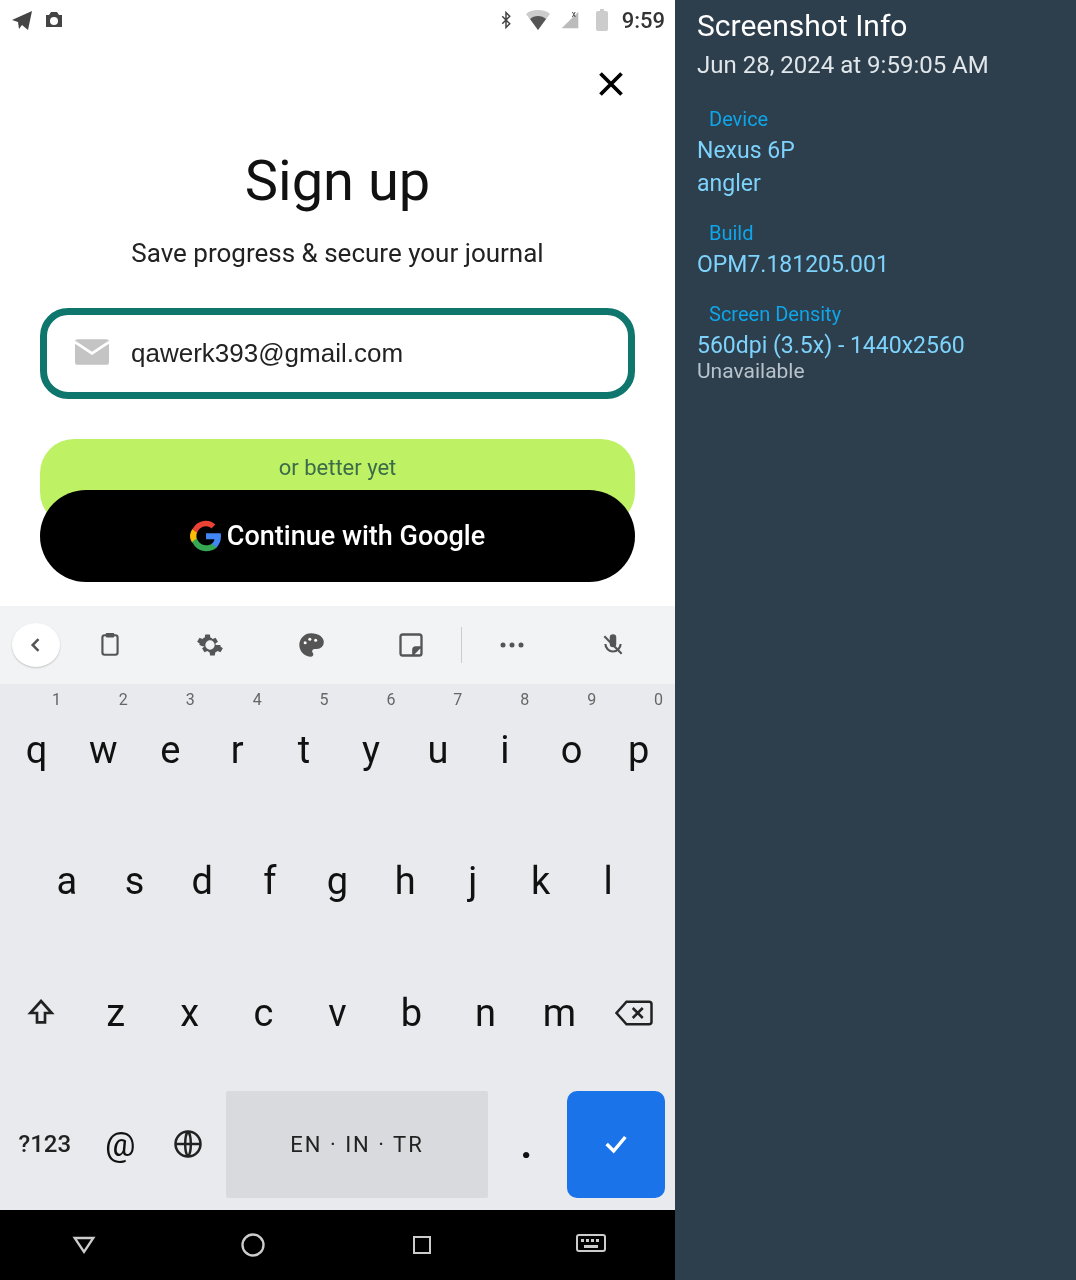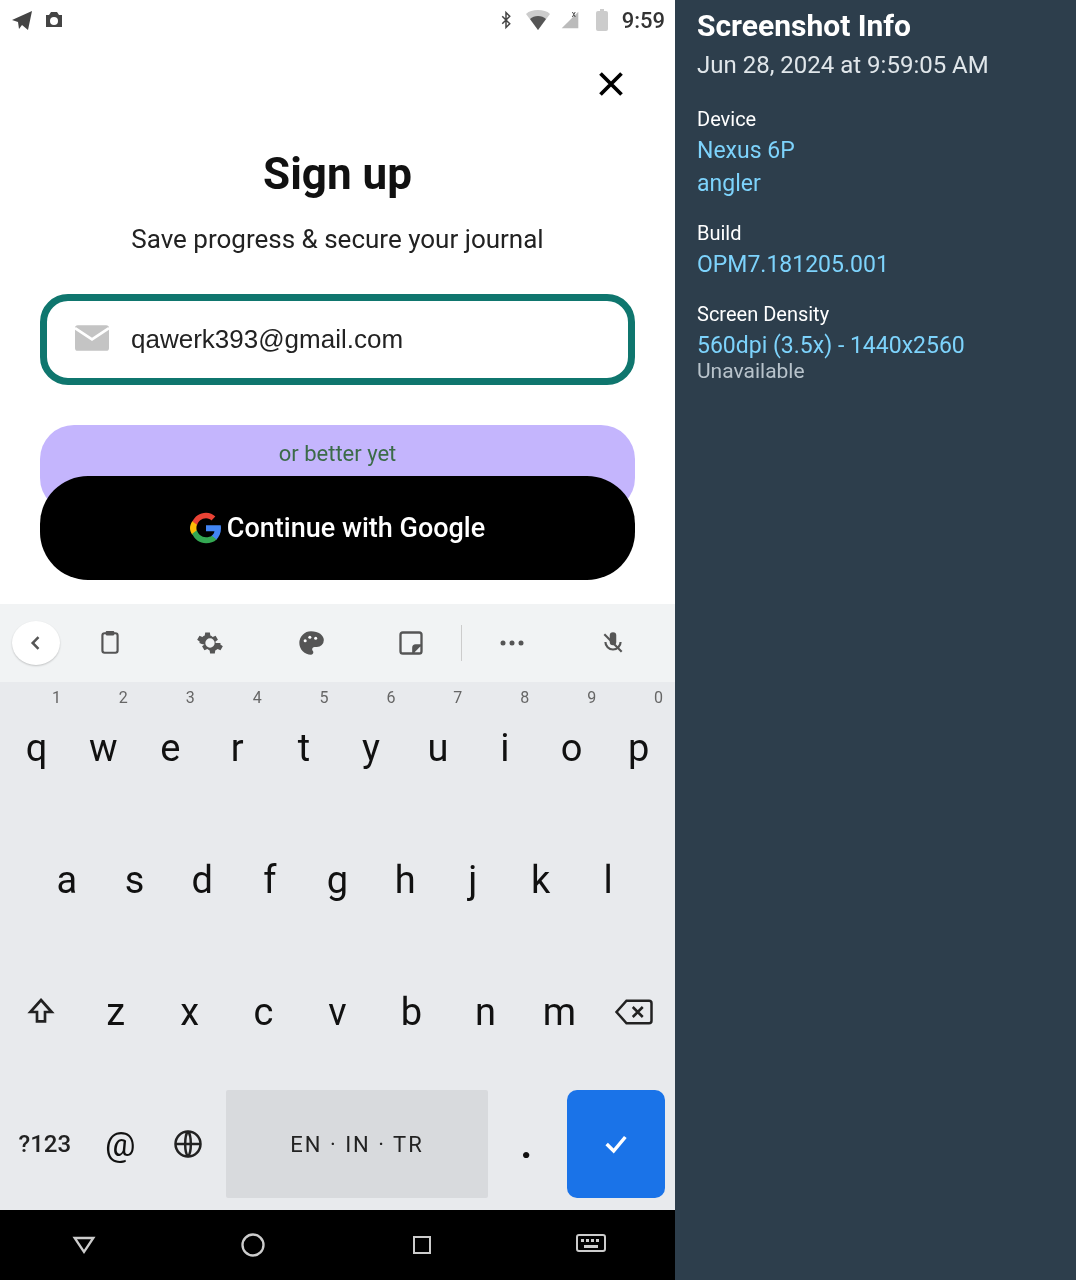--- a/index.html
+++ b/index.html
@@ -46,50 +46,50 @@
 .app-content {
   background:#fff;
   flex:0 0 auto;
   padding: 0 40px 12px 40px;
   box-sizing:border-box;
 }
 
 .close-wrap { display:flex; justify-content:flex-end; padding: 20px 0 40px 0; }
 .close-btn { width:48px; height:48px; display:flex; align-items:center; justify-content:center; cursor:pointer; }
 
-.title { font-size:44px; font-weight:700; color:#111; text-align:center; margin-bottom:24px; }
+.title { font-size:56px; font-weight:400; color:#111; text-align:center; margin-bottom:24px; }
 .subtitle { font-size:26px; color:#222; text-align:center; margin-bottom:40px; }
 
 .email-field {
   border:7px solid #0f766e;
   border-radius:28px;
   display:flex;
   align-items:center;
   padding:22px 28px;
   gap:20px;
 }
 .mail-icon { color:#bbb; flex:0 0 auto; }
 .email-input {
   border:none; outline:none; font-size:26px; color:#222; background:transparent; flex:1;
 }
 
 .stack-btn { position:relative; margin-top:40px; }
 .green-btn {
-  background:#c4b5fd;
+  background:#bef264;
   color:#3b6b48;
   font-size:22px;
   text-align:center;
   border-radius:34px;
   padding:16px 0 46px 0;
   margin-top:25px;
 }
 .black-btn {
   background:#000; color:#fff; font-size:27px; font-weight:500;
   border-radius:48px; display:flex; align-items:center; justify-content:center;
-  gap:5px; height:104px; margin-top:-36px; position:relative; z-index:2;
+  gap:5px; height:92px; margin-top:-36px; position:relative; z-index:2;
   cursor:pointer;
 }
 .g-logo { width:32px; height:32px; }
 
 .keyboard {
   flex:1;
   display:flex;
   flex-direction:column;
   background:#e8eaed;
   margin-top:12px;
@@ -129,23 +129,23 @@
 .bottom-row .key.dot { flex:0.8; font-size:40px; font-weight:700; }
 .bottom-row .key.enter {
   flex:1.2; background:#1a73e8; border-radius:10px; margin:8px 6px;
 }
 
 .navbar {
   height:70px; background:#000; display:flex; align-items:center; justify-content:space-around;
 }
 .nav-item { width:44px; height:44px; display:flex; align-items:center; justify-content:center; cursor:pointer; }
 
-.info-title { font-size:30px; font-weight:700; margin:0; }
+.info-title { font-size:30px; font-weight:400; margin:0; }
 .info-ts { font-size:24px; color:#e0e6ea; margin:8px 0 28px 0; }
-.info-label { font-size:20px; color:#ffffff; margin-top:24px; }
+.info-label { font-size:20px; color:#0ea5e9; margin-top:24px;margin-left:12px; }
 .info-value { font-size:23px; color:#7dd3fc; margin-top:6px; }
 .info-unavailable { font-size:21px; color:#b8c3cb; }
 </style>
 </head>
 <body>
 
 <div class="screen">
 
   <div class="phone">
 

